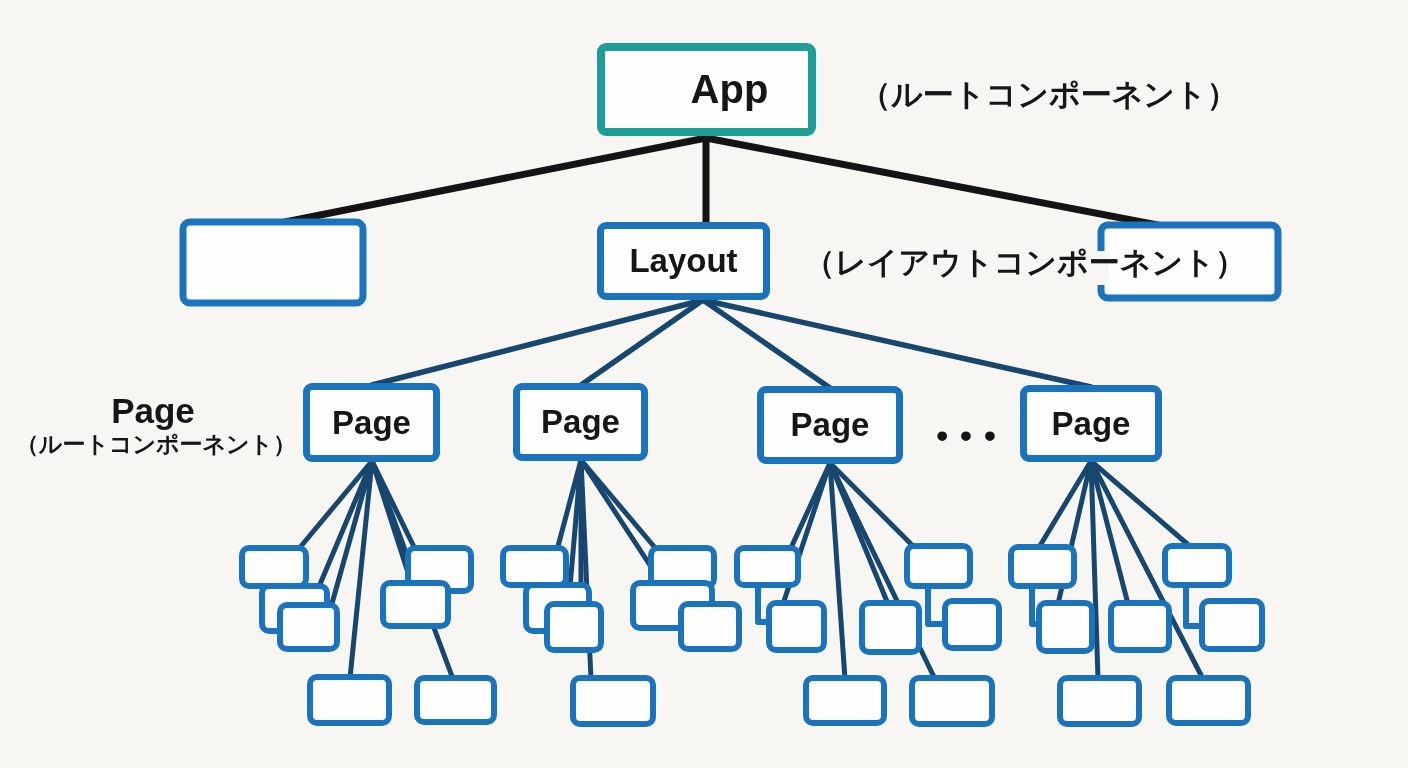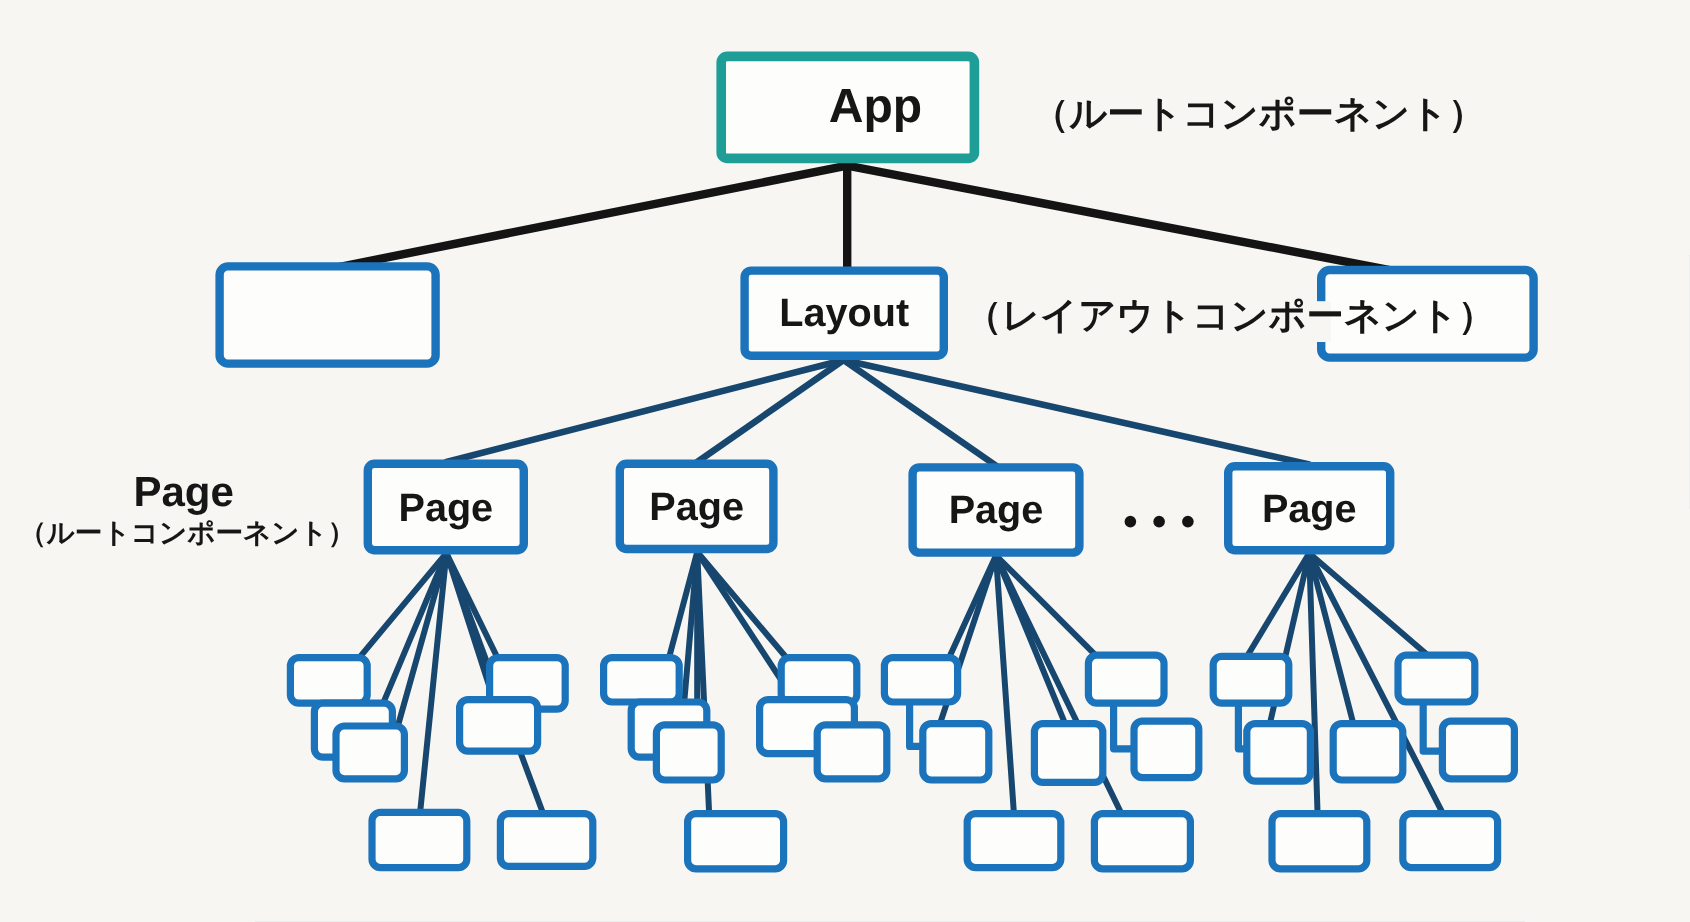--- a/index.html
+++ b/index.html
@@ -8,21 +8,21 @@
     background:var(--bg,#f7f6f3);
     font-family:"Liberation Sans","DejaVu Sans",sans-serif;
   }
   #diagram-svg{position:absolute;left:0;top:0;}
   .node{
     position:absolute;display:flex;align-items:center;justify-content:center;
     background:var(--fill,#fdfdfb);border-style:solid;border-radius:9px;
     font-weight:bold;color:var(--txt,#161616);box-sizing:border-box;
   }
   .node-app{left:597px;top:43px;width:219px;height:93px;border-width:8px;border-color:var(--teal,#1f9e98);font-size:40px;padding-left:46px;}
-  .node-layout{left:617px;top:222px;width:173px;height:78px;border-width:7px;border-color:var(--blue,#1b73bb);font-size:33px;}
+  .node-layout{left:597px;top:222px;width:173px;height:78px;border-width:7px;border-color:var(--blue,#1b73bb);font-size:33px;}
   .node-page{border-width:7px;border-color:var(--blue,#1b73bb);font-size:33px;}
   .annot{position:absolute;font-weight:bold;color:var(--txt,#161616);white-space:nowrap;line-height:38px;font-size:31px;}
   #annot-root{left:836px;top:76px;margin-left:24px;}
   #annot-layout{left:804px;top:244px;}
   .ellipsis{
     position:absolute;left:912px;top:418px;width:120px;text-align:center;
     font-size:34px;line-height:34px;letter-spacing:12px;font-weight:bold;color:#141414;
   }
   .legend{position:absolute;text-align:center;color:var(--txt,#161616);font-weight:bold;}
   #legend-page-title{left:58px;top:392px;width:190px;font-size:35px;line-height:38px;}

